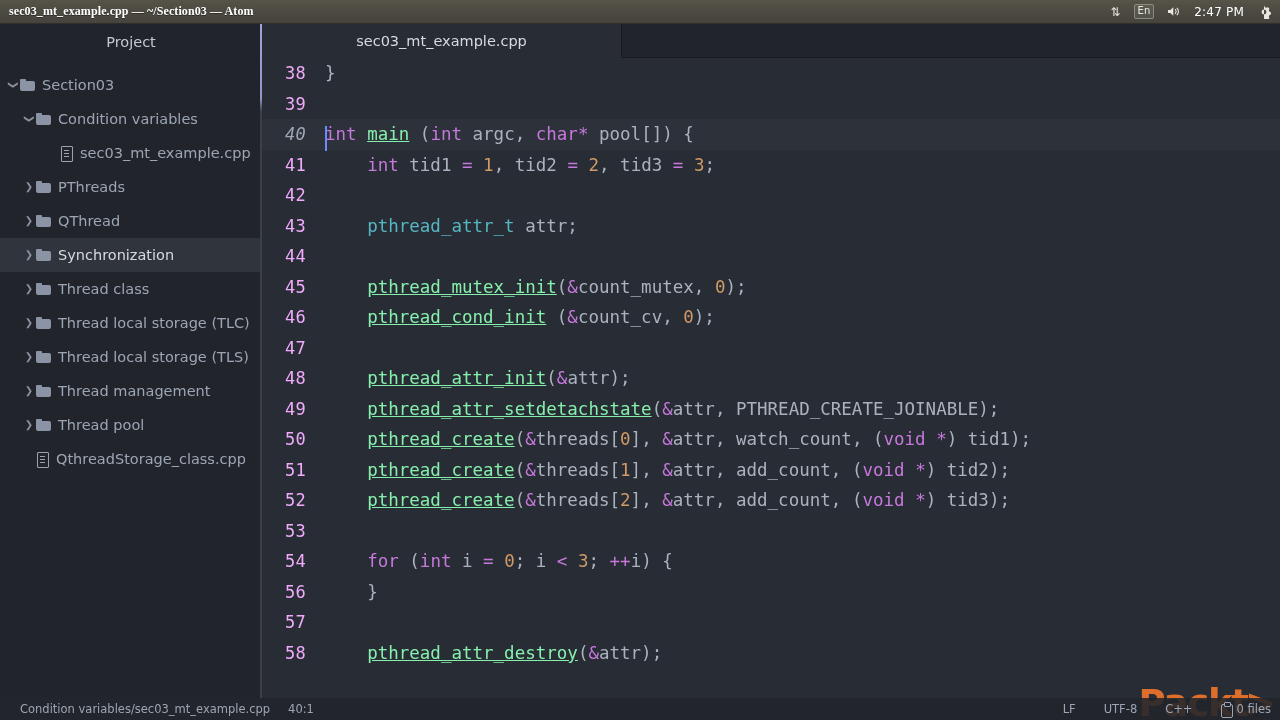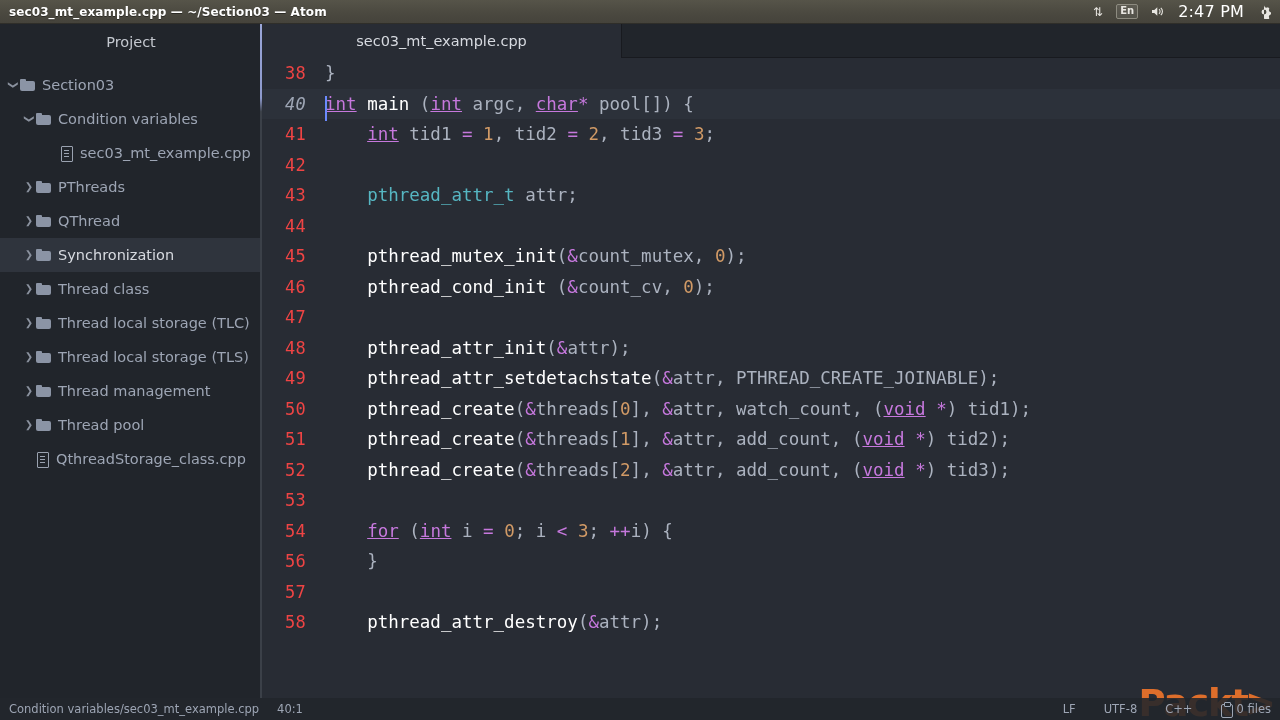--- a/index.html
+++ b/index.html
@@ -12,30 +12,30 @@
 
   
   #titlebar {
     position:absolute; left:0; top:0; width:1280px; height:24px;
     background:linear-gradient(to bottom,#565449 0%,#4b4940 55%,#45433b 100%);
     display:flex; align-items:center;
     border-bottom:1px solid #2f2e29;
   }
   #win-title {
     font-size:12px; font-weight:bold; color:#ffffff; padding-left:9px;
-    letter-spacing:0.1px; white-space:nowrap; text-shadow:0 1px 0 rgba(0,0,0,.4);
+    letter-spacing:0.1px; white-space:nowrap; text-shadow:0 1px 0 rgba(0,0,0,.4);font-family:Liberation Serif, serif;
   }
   #tray { margin-left:auto; display:flex; align-items:center; gap:13px; padding-right:9px; }
   .tray-ico { color:#e8e6e1; font-size:12px; line-height:1; display:flex; align-items:center; }
   #tray-lang {
-    font-size:10px; font-weight:bold; color:#e8e6e1;
+    font-size:10px; font-weight:normal; color:#e8e6e1;
     border:1px solid #8d8b80; border-radius:2px; padding:0px 3px 1px; line-height:12px;
     background:rgba(255,255,255,.07);
   }
-  #tray-clock { font-size:16px; color:#ffffff; letter-spacing:.2px; }
+  #tray-clock { font-size:12px; color:#ffffff; letter-spacing:.2px; }
 
   
   #app { position:absolute; left:0; top:24px; width:1280px; height:696px; background:#282c34; }
 
   
   #sidebar {
     position:absolute; left:0; top:0; width:262px; height:674px;
     background:#21252b; overflow:hidden;
   }
   #project-header {
@@ -94,28 +94,28 @@
 
   #code-area { position:absolute; left:0; top:34px; width:1018px; height:640px; overflow:hidden; }
   .line {
     position:relative; height:30.5px; display:flex; align-items:center;
     font-family:"DejaVu Sans Mono","Liberation Mono",monospace;
     font-size:17.5px; white-space:pre;
   }
   .line.active { background:#2c313a; }
   .gutter {
     width:63px; flex:0 0 63px; text-align:right; padding-right:19px;
-    color:#ef4444; font-size:17px; letter-spacing:.3px;
+    color:#f0abfc; font-size:17px; letter-spacing:.3px;
   }
   .line.active .gutter { color:#9da5b4;font-style:italic; }
   .code { flex:1; color:#abb2bf; position:relative; }
 
   
-  .kw   { color:#c678dd;text-decoration:underline; }   
-  .fn   { color:#ffffff; }   
+  .kw   { color:#c678dd; }   
+  .fn   { color:#86efac;text-decoration:underline; }   
   .type { color:#56b6c2; }   
   .num  { color:#d19a66; }   
   .op   { color:#c678dd; }   
   .pl   { color:#abb2bf; }   
 
   #caret {
     position:absolute; left:0; top:2px; width:2px; height:25px;
     background:#6b8afd;
   }
 
@@ -127,21 +127,21 @@
     line-height:1; opacity:.95; z-index:2; white-space:nowrap;
   }
   #packt .chev { letter-spacing:-4px; }
 
   
   #statusbar {
     position:absolute; left:0; bottom:0; width:1280px; height:22px;
     background:rgba(33,37,43,.88); display:flex; align-items:center;
     font-size:11.5px; color:#9da5b4; z-index:5;
   }
-  #sb-left { display:flex; align-items:center; gap:18px; padding-left:9px; }
+  #sb-left { display:flex; align-items:center; gap:18px; padding-left:20px; }
   #sb-right { margin-left:auto; display:flex; align-items:center; gap:28px; padding-right:9px; }
   .sb-item { white-space:nowrap; }
   #git-ico { width:11px; height:13px; position:relative; display:inline-block; }
   #git-ico::before {
     content:""; position:absolute; left:0; top:1px; width:10px; height:12px;
     border:1.3px solid #9da5b4; border-radius:2px;
   }
   #git-ico::after {
     content:""; position:absolute; left:3px; top:-1px; width:5px; height:3px;
     border:1.3px solid #9da5b4; border-radius:1px; background:#21252b;
@@ -265,20 +265,21 @@
   </div>
   <div id="sidebar-resizer"></div>
 
   <div id="editor">
     <div id="tabbar">
       <div id="tab-active">sec03_mt_example.cpp</div>
       <div id="tabbar-rest"></div>
     </div>
     <div id="code-area">
         <div class="line"><div class="gutter">38</div><div class="code"><span class="pl">}</span></div></div>
+        <div class="line"><div class="gutter">39</div><div class="code"></div></div>
         <div class="line active"><div class="gutter">40</div><div class="code"><span id="caret"></span><span class="kw">int</span><span class="pl"> </span><span class="fn">main</span><span class="pl"> (</span><span class="kw">int</span><span class="pl"> argc, </span><span class="kw">char</span><span class="op">*</span><span class="pl"> pool[]) {</span></div></div>
         <div class="line"><div class="gutter">41</div><div class="code"><span class="pl">    </span><span class="kw">int</span><span class="pl"> tid1 </span><span class="op">=</span><span class="pl"> </span><span class="num">1</span><span class="pl">, tid2 </span><span class="op">=</span><span class="pl"> </span><span class="num">2</span><span class="pl">, tid3 </span><span class="op">=</span><span class="pl"> </span><span class="num">3</span><span class="pl">;</span></div></div>
         <div class="line"><div class="gutter">42</div></div>
         <div class="line"><div class="gutter">43</div><div class="code"><span class="pl">    </span><span class="type">pthread_attr_t</span><span class="pl"> attr;</span></div></div>
         <div class="line"><div class="gutter">44</div><div class="code"></div></div>
         <div class="line"><div class="gutter">45</div><div class="code"><span class="pl">    </span><span class="fn">pthread_mutex_init</span><span class="pl">(</span><span class="op">&amp;</span><span class="pl">count_mutex, </span><span class="num">0</span><span class="pl">);</span></div></div>
         <div class="line"><div class="gutter">46</div><div class="code"><span class="pl">    </span><span class="fn">pthread_cond_init</span><span class="pl"> (</span><span class="op">&amp;</span><span class="pl">count_cv, </span><span class="num">0</span><span class="pl">);</span></div></div>
         <div class="line"><div class="gutter">47</div><div class="code"></div></div>
         <div class="line"><div class="gutter">48</div><div class="code"><span class="pl">    </span><span class="fn">pthread_attr_init</span><span class="pl">(</span><span class="op">&amp;</span><span class="pl">attr);</span></div></div>
         <div class="line"><div class="gutter">49</div><div class="code"><span class="pl">    </span><span class="fn">pthread_attr_setdetachstate</span><span class="pl">(</span><span class="op">&amp;</span><span class="pl">attr, PTHREAD_CREATE_JOINABLE);</span></div></div>

